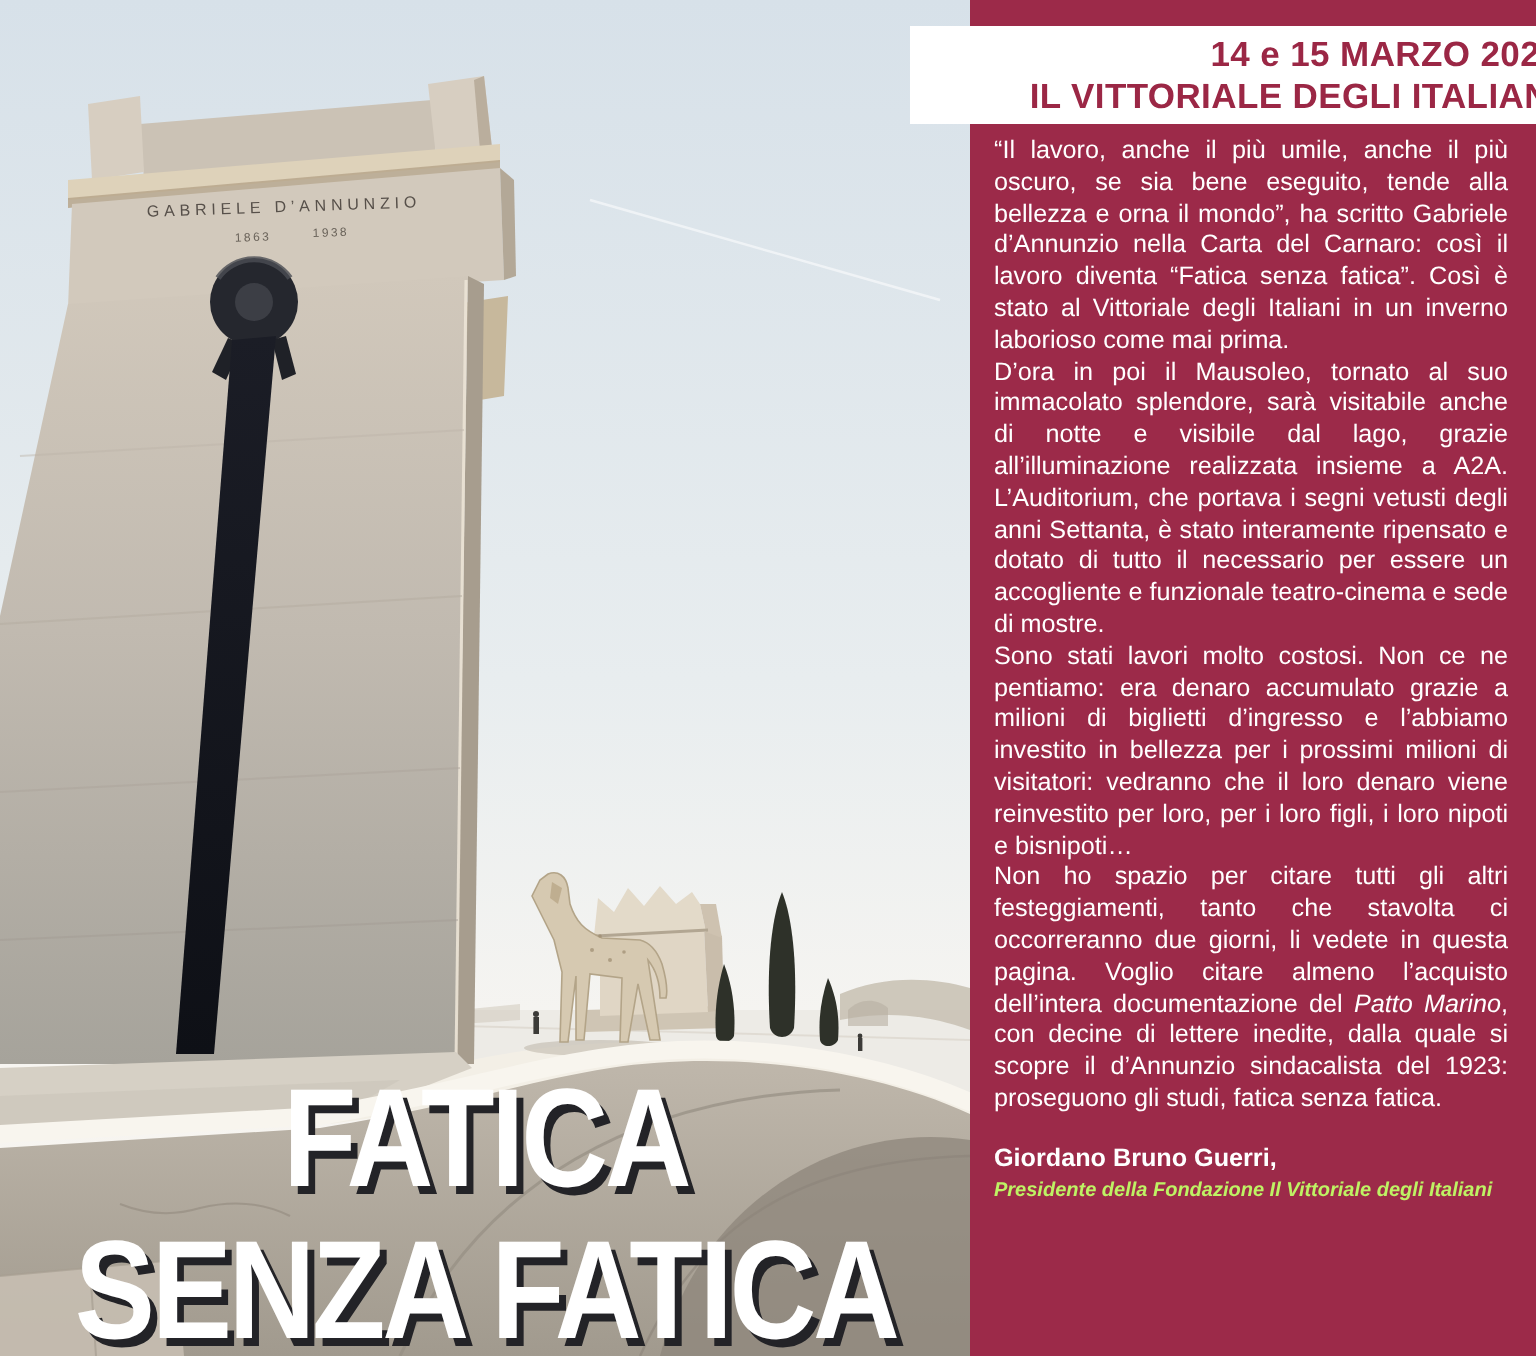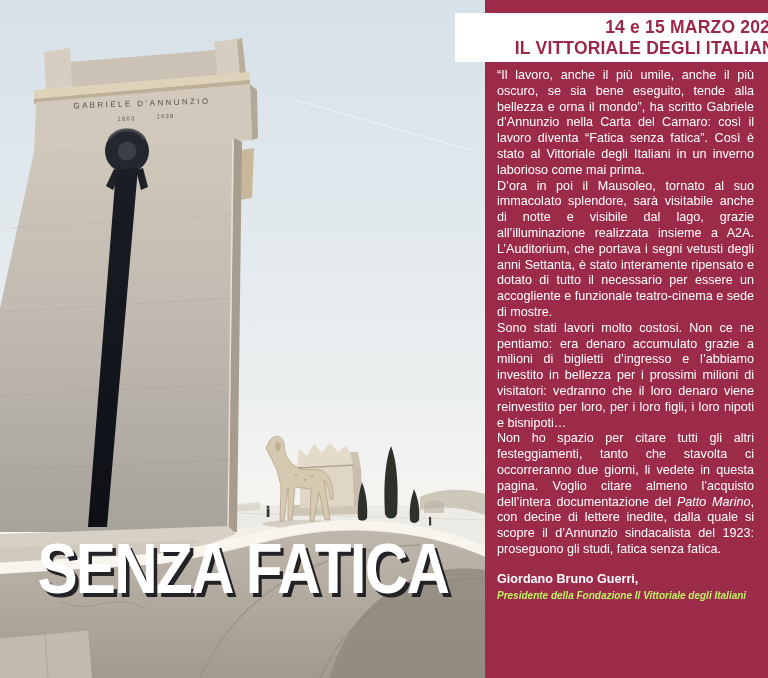--- a/index.html
+++ b/index.html
@@ -178,20 +178,21 @@
         <path d="M330,678 C350,600 420,560 485,570 L485,678 Z" fill="#8e867b" opacity="0.75"></path>
         <path d="M200,678 C240,590 320,548 420,545" stroke="#968e83" stroke-width="1.5" fill="none" opacity="0.7"></path>
         <path d="M320,678 C350,612 400,580 485,578" stroke="#8c8479" stroke-width="1.2" fill="none" opacity="0.6"></path>
         <path d="M60,602 q20,8 40,2 q25,-6 45,4" stroke="#9a9186" stroke-width="1" fill="none" opacity="0.8"></path>
         <path d="M0,638 L88,630 L92,678 L0,678 Z" fill="#c6beb1" opacity="0.9"></path>
         <path d="M0,638 L88,630 M45,634 L48,678" stroke="#a69e92" stroke-width="1" fill="none" opacity="0.7"></path>
       </g>
     </svg>
 
     <div class="photo-title">
+      <div class="tline"><span>FATICA</span></div>
       <div class="tline"><span>SENZA FATICA</span></div>
     </div>
   </div>
 
   <div class="panel">
     <div class="panel-body">
       <div id="paragraphs">
           <p class="para"><span>“Il lavoro, anche il più umile, anche il più oscuro, se sia bene eseguito, tende alla bellezza e orna il mondo”, ha scritto Gabriele d’Annunzio nella Carta del Carnaro: così il lavoro diventa “Fatica senza fatica”. Così è stato al Vittoriale degli Italiani in un inverno laborioso come mai prima.</span></p>
           <p class="para"><span>D’ora in poi il Mausoleo, tornato al suo immacolato splendore, sarà visitabile anche di notte e visibile dal lago, grazie all’illuminazione realizzata insieme a A2A. L’Auditorium, che portava i segni vetusti degli anni Settanta, è stato interamente ripensato e dotato di tutto il necessario per essere un accogliente e funzionale teatro-cinema e sede di mostre.</span></p>
           <p class="para"><span>Sono stati lavori molto costosi. Non ce ne pentiamo: era denaro accumulato grazie a milioni di biglietti d’ingresso e l’abbiamo investito in bellezza per i prossimi milioni di visitatori: vedranno che il loro denaro viene reinvestito per loro, per i loro figli, i loro nipoti e bisnipoti…</span></p>

